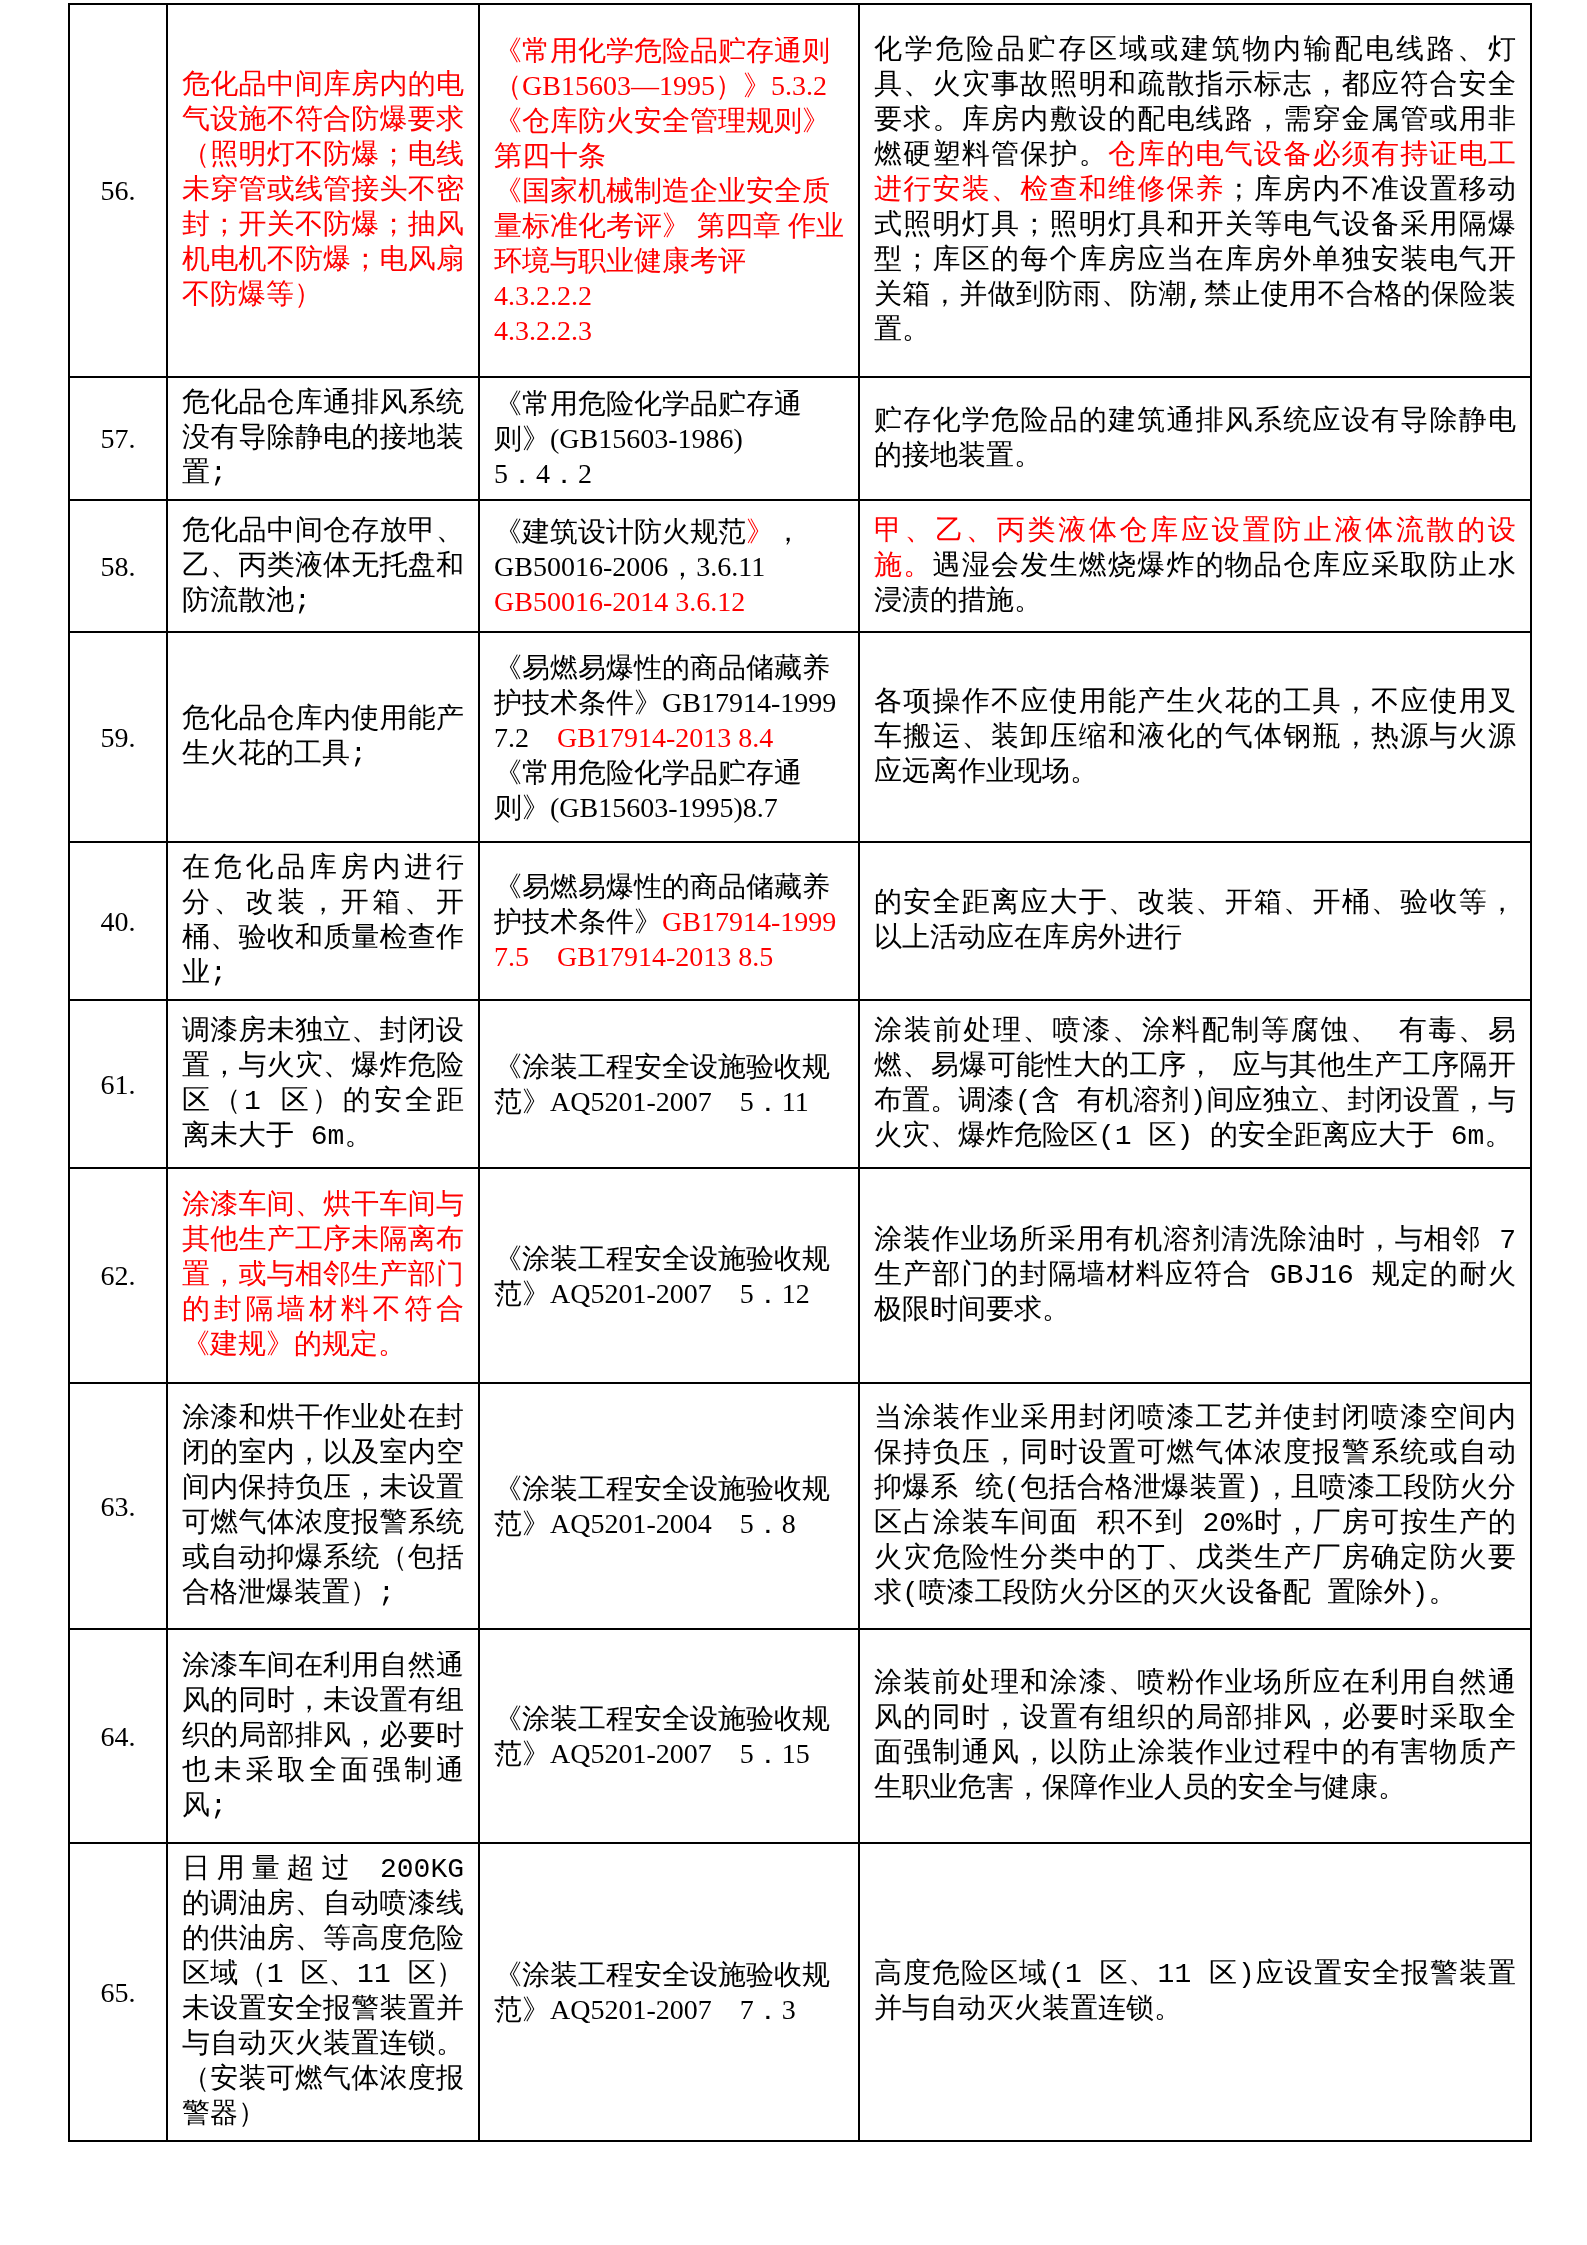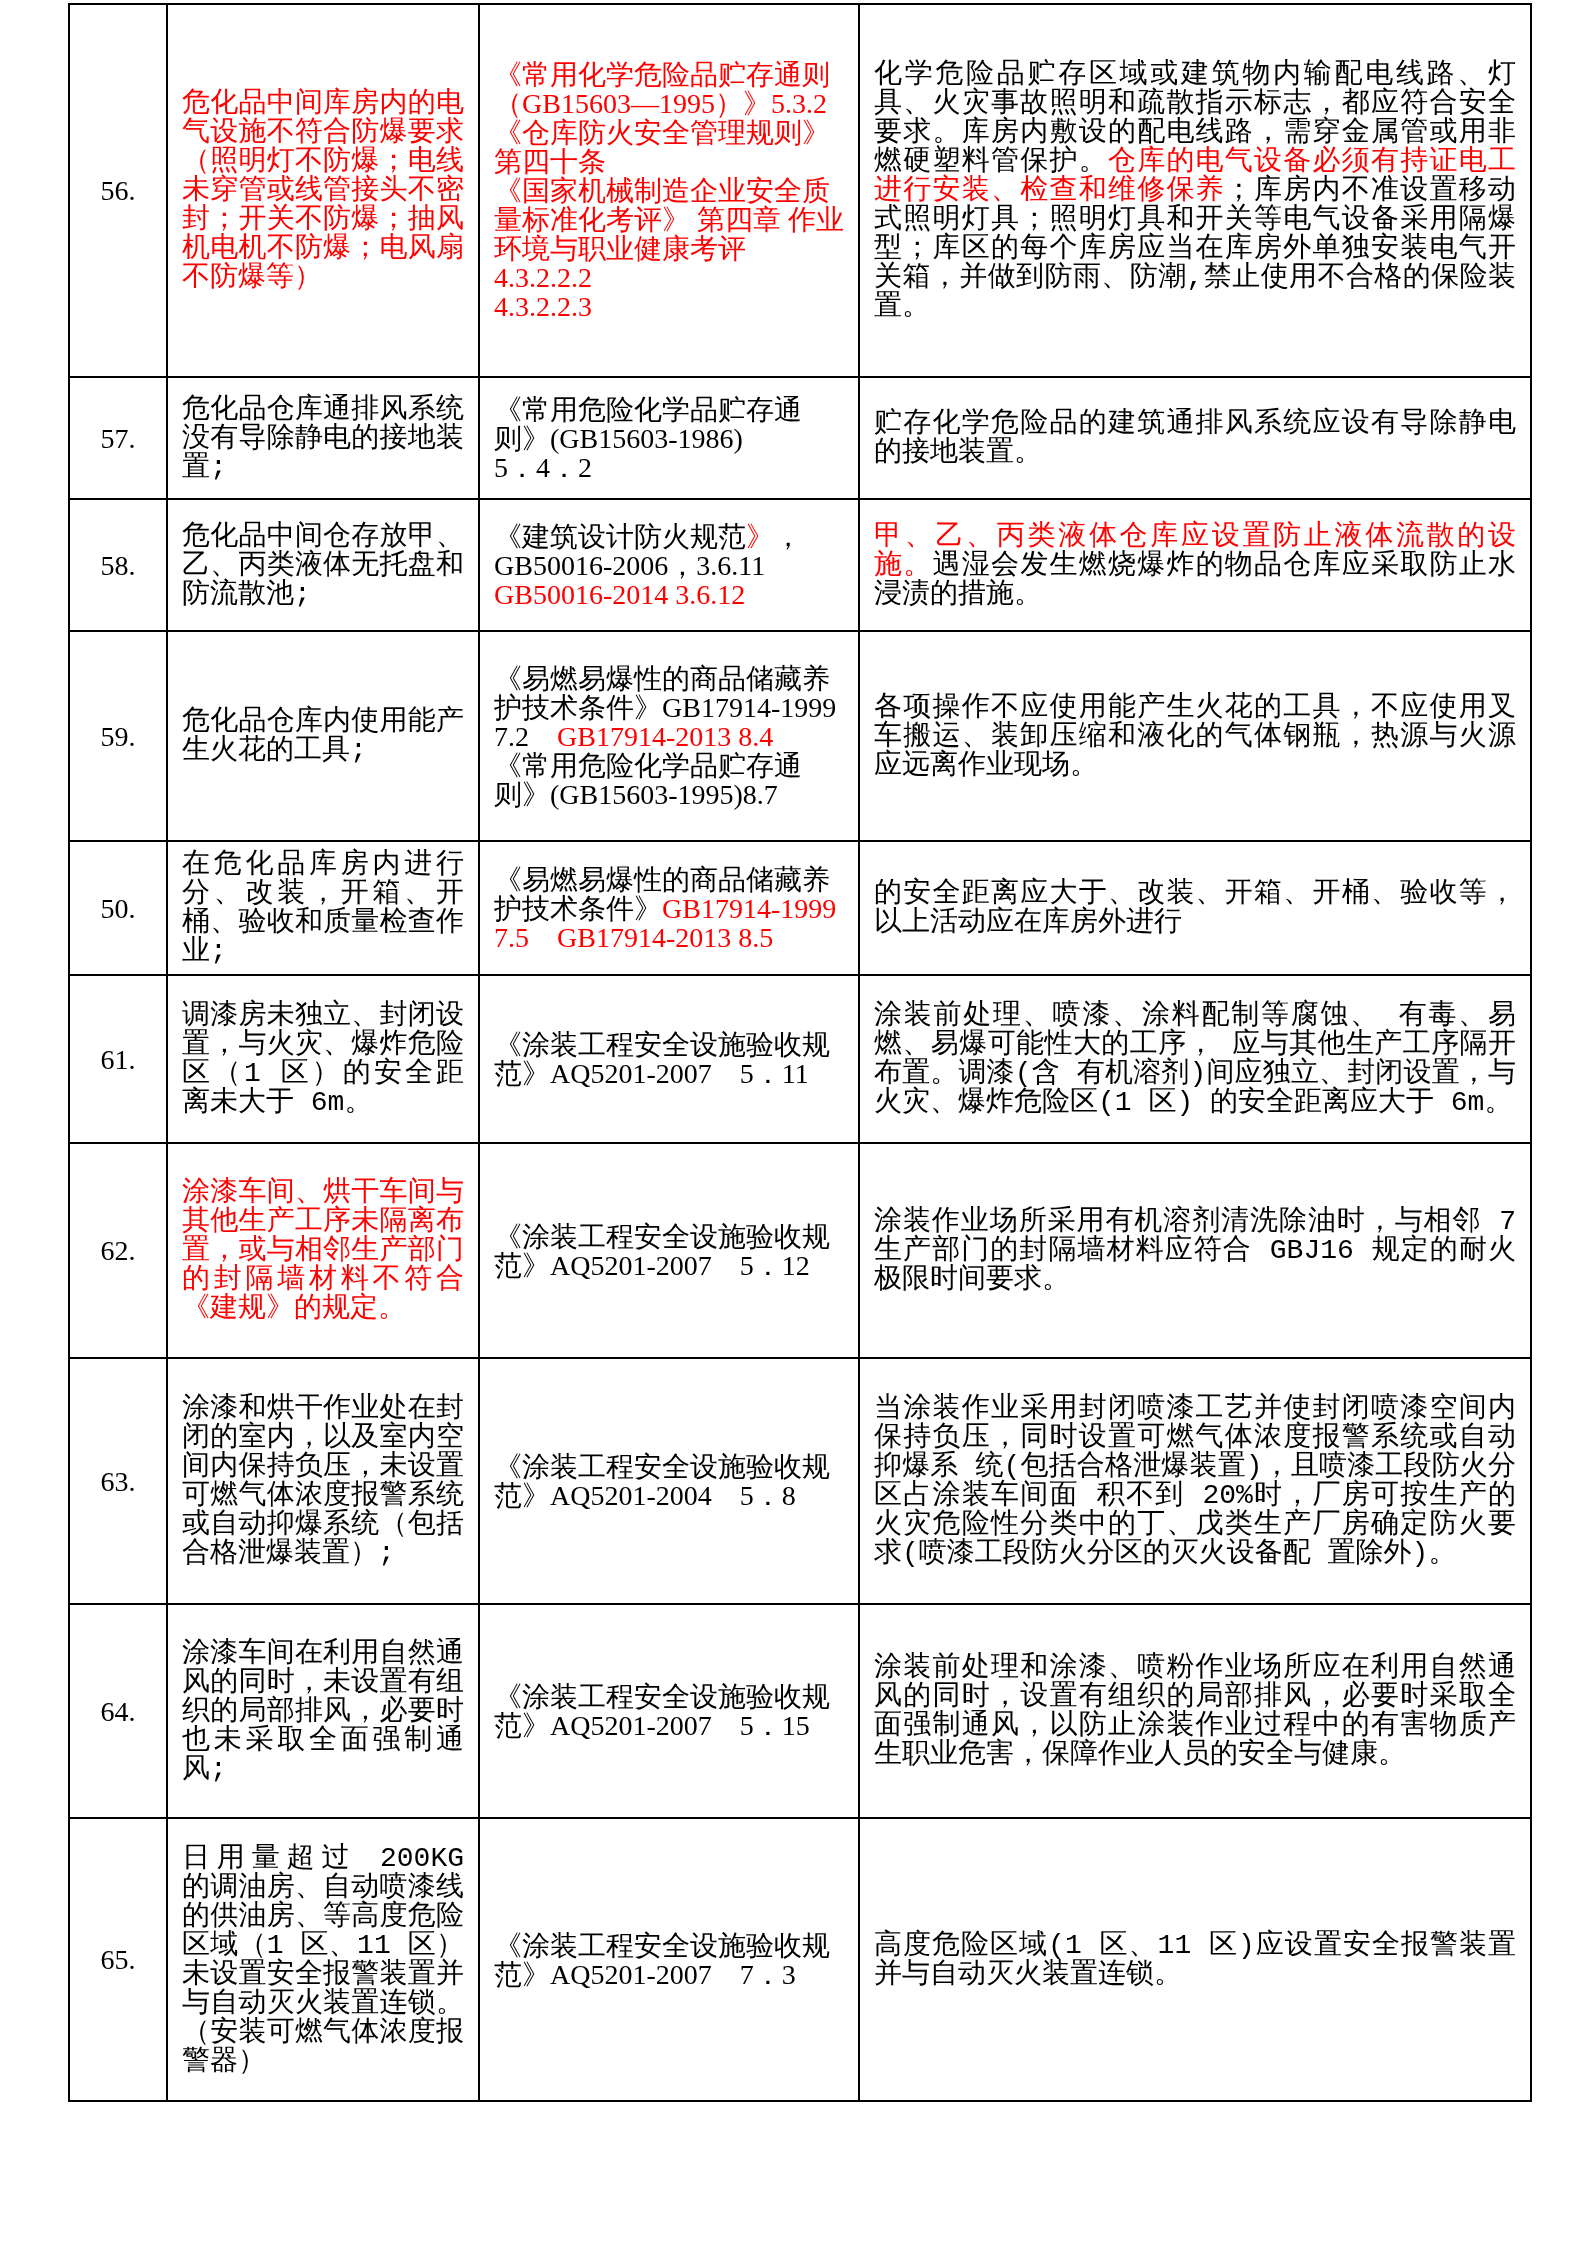--- a/index.html
+++ b/index.html
@@ -16,21 +16,21 @@
   }
   table.vtable{
     border-collapse:collapse;
     table-layout:fixed;
     width:1462px;
   }
   table.vtable td{
     border:2px solid #000000;
     vertical-align:middle;
     font-size:28px;
-    line-height:29px;
+    line-height:35px;
     padding:8px 14px;
     overflow:hidden;
   }
   td.c-num{
     text-align:center;
     font-size:30px;
     padding:2px 2px;
     font-family:Liberation Serif, serif;
   }
   td.c-problem{ text-align:justify;font-family:Liberation Mono, monospace; }
@@ -100,21 +100,21 @@
               <div class="para"><span>危化品仓库内使用能产生火花的工具;</span></div>
             </td>
             <td class="c-basis">
               <div class="para"><span>《易燃易爆性的商品储藏养护技术条件》GB17914-1999 7.2　</span><span class="red">GB17914-2013 8.4</span><span>　《常用危险化学品贮存通则》(GB15603-1995)8.7</span></div>
             </td>
             <td class="c-req">
               <div class="para"><span>各项操作不应使用能产生火花的工具，不应使用叉车搬运、装卸压缩和液化的气体钢瓶，热源与火源应远离作业现场。</span></div>
             </td>
           </tr>
           <tr style="height: 126px;">
-            <td class="c-num">50.</td>
+            <td class="c-num">40.</td>
             <td class="c-problem">
               <div class="para"><span>在危化品库房内进行分、改装，开箱、开桶、验收和质量检查作业;</span></div>
             </td>
             <td class="c-basis">
               <div class="para"><span>《易燃易爆性的商品储藏养护技术条件》</span><span class="red">GB17914-1999 7.5　GB17914-2013 8.5</span></div>
             </td>
             <td class="c-req">
               <div class="para"><span>的安全距离应大于、改装、开箱、开桶、验收等，以上活动应在库房外进行</span></div>
             </td>
           </tr>

